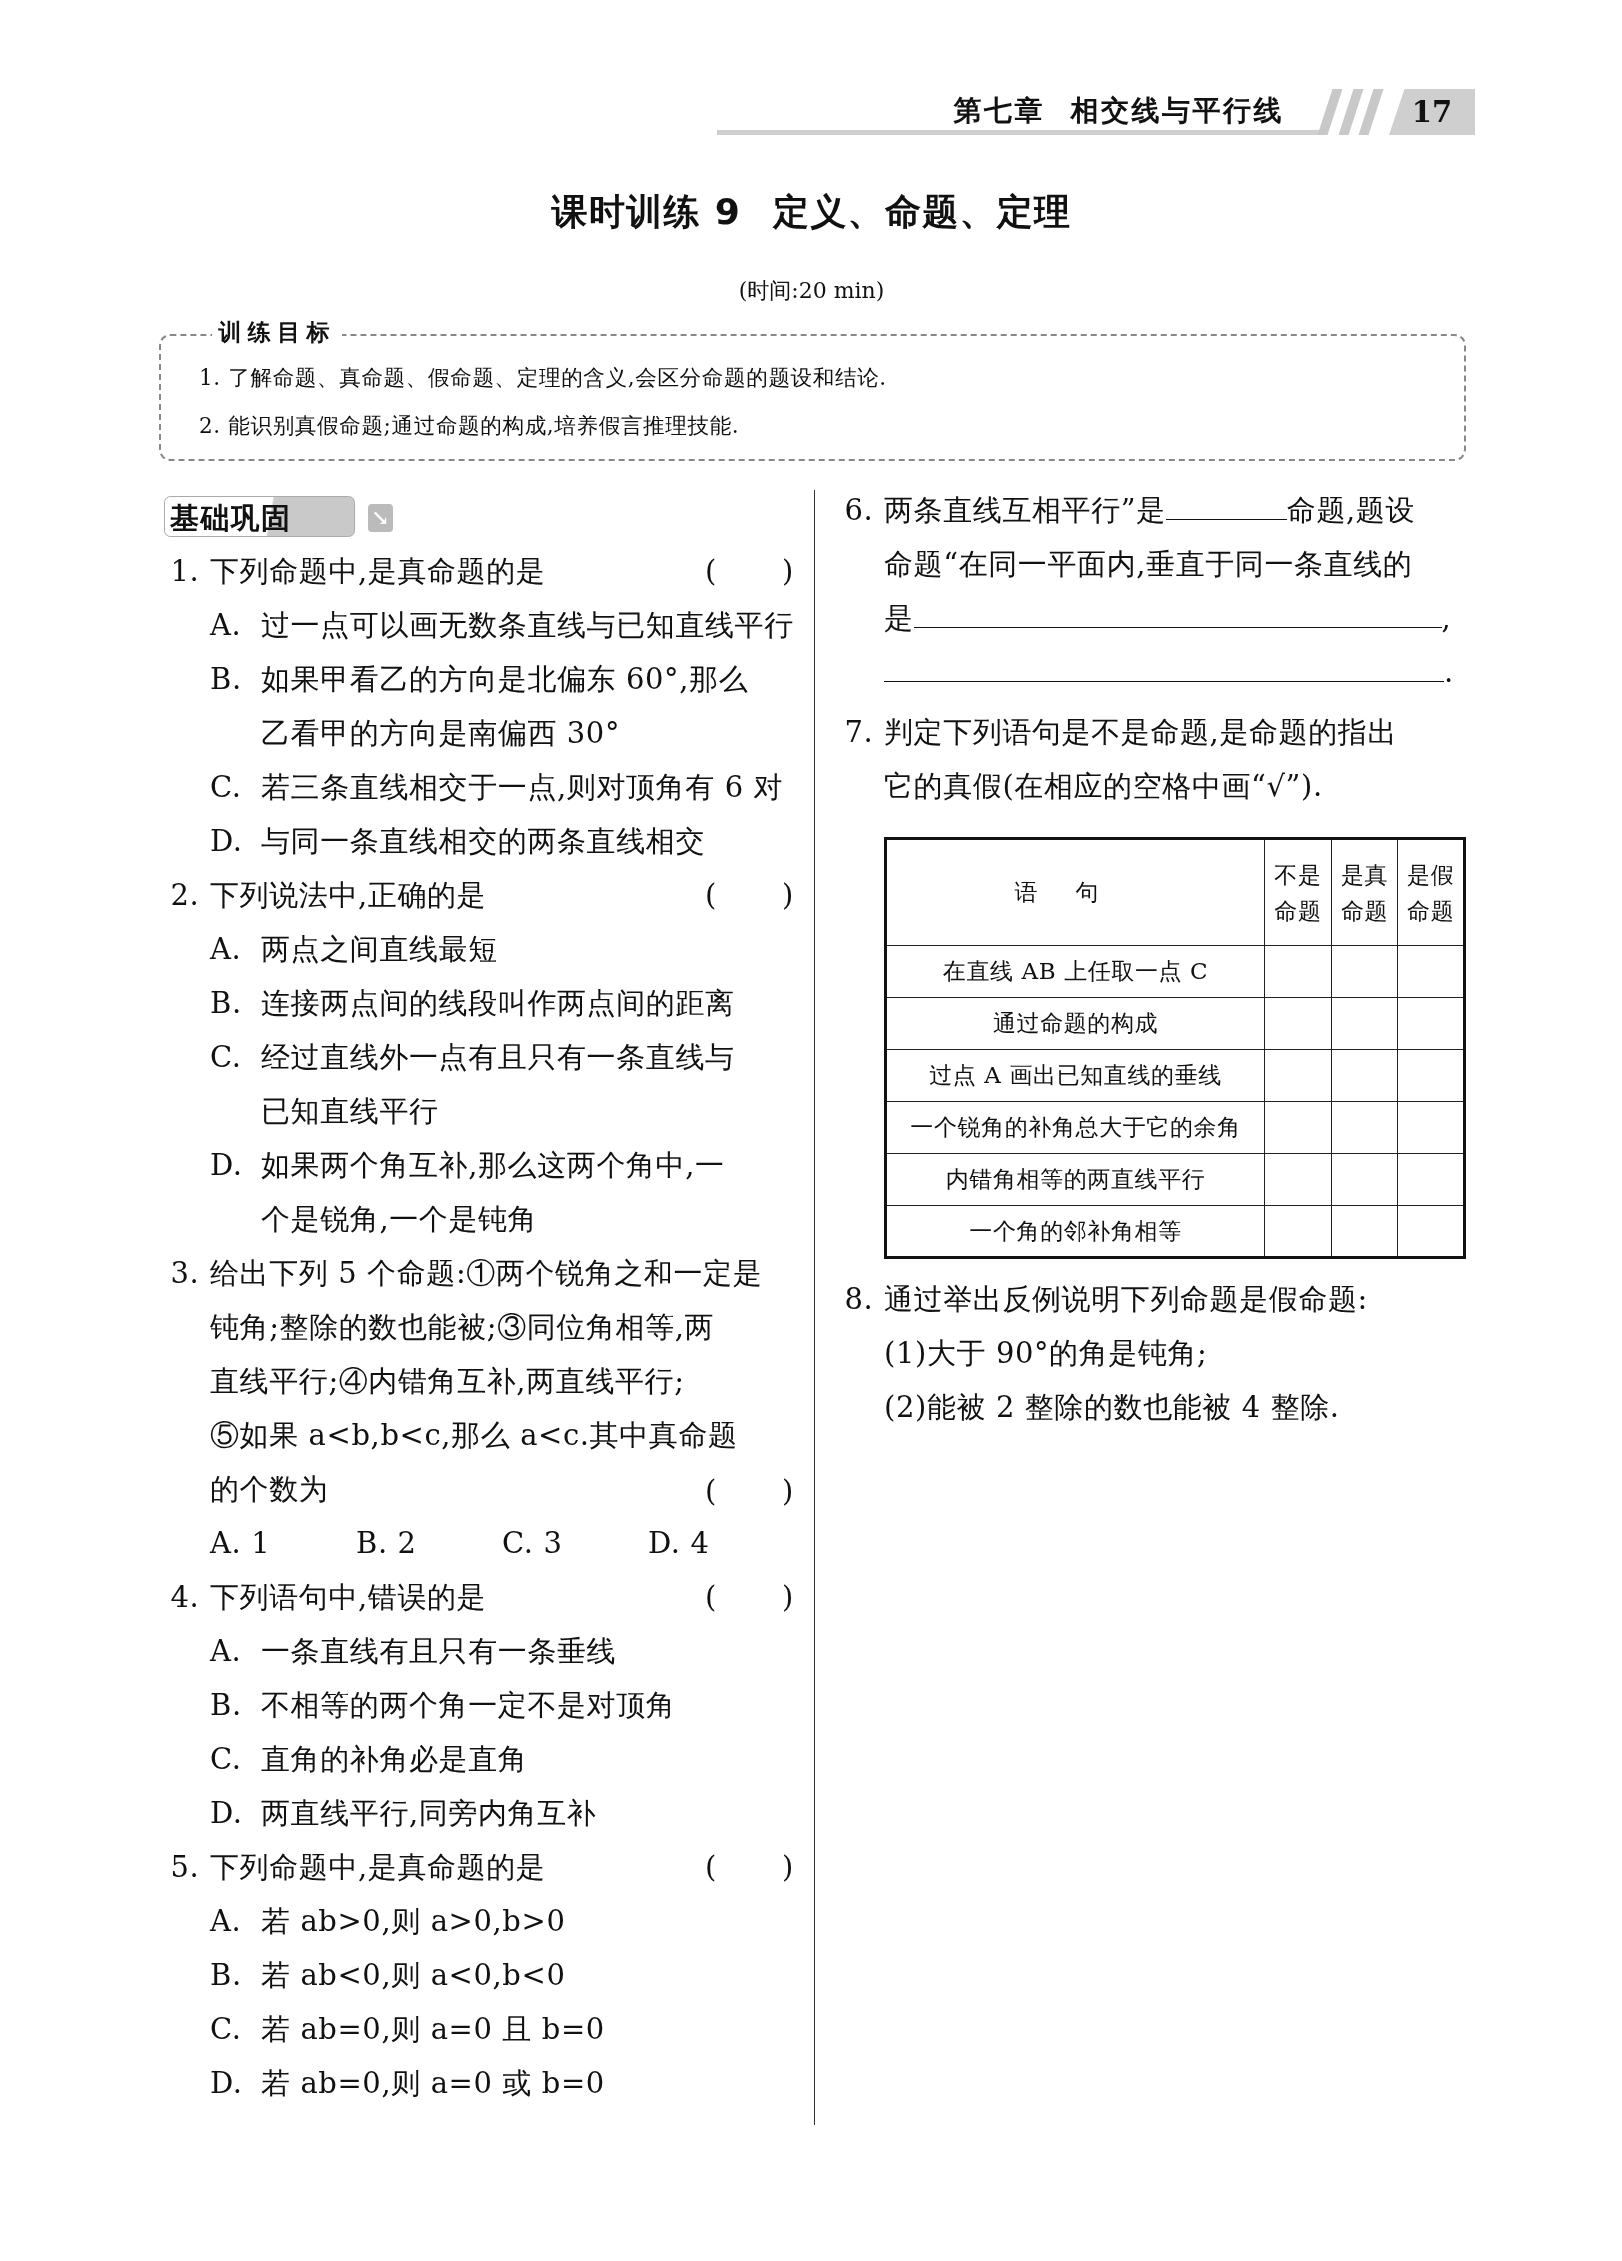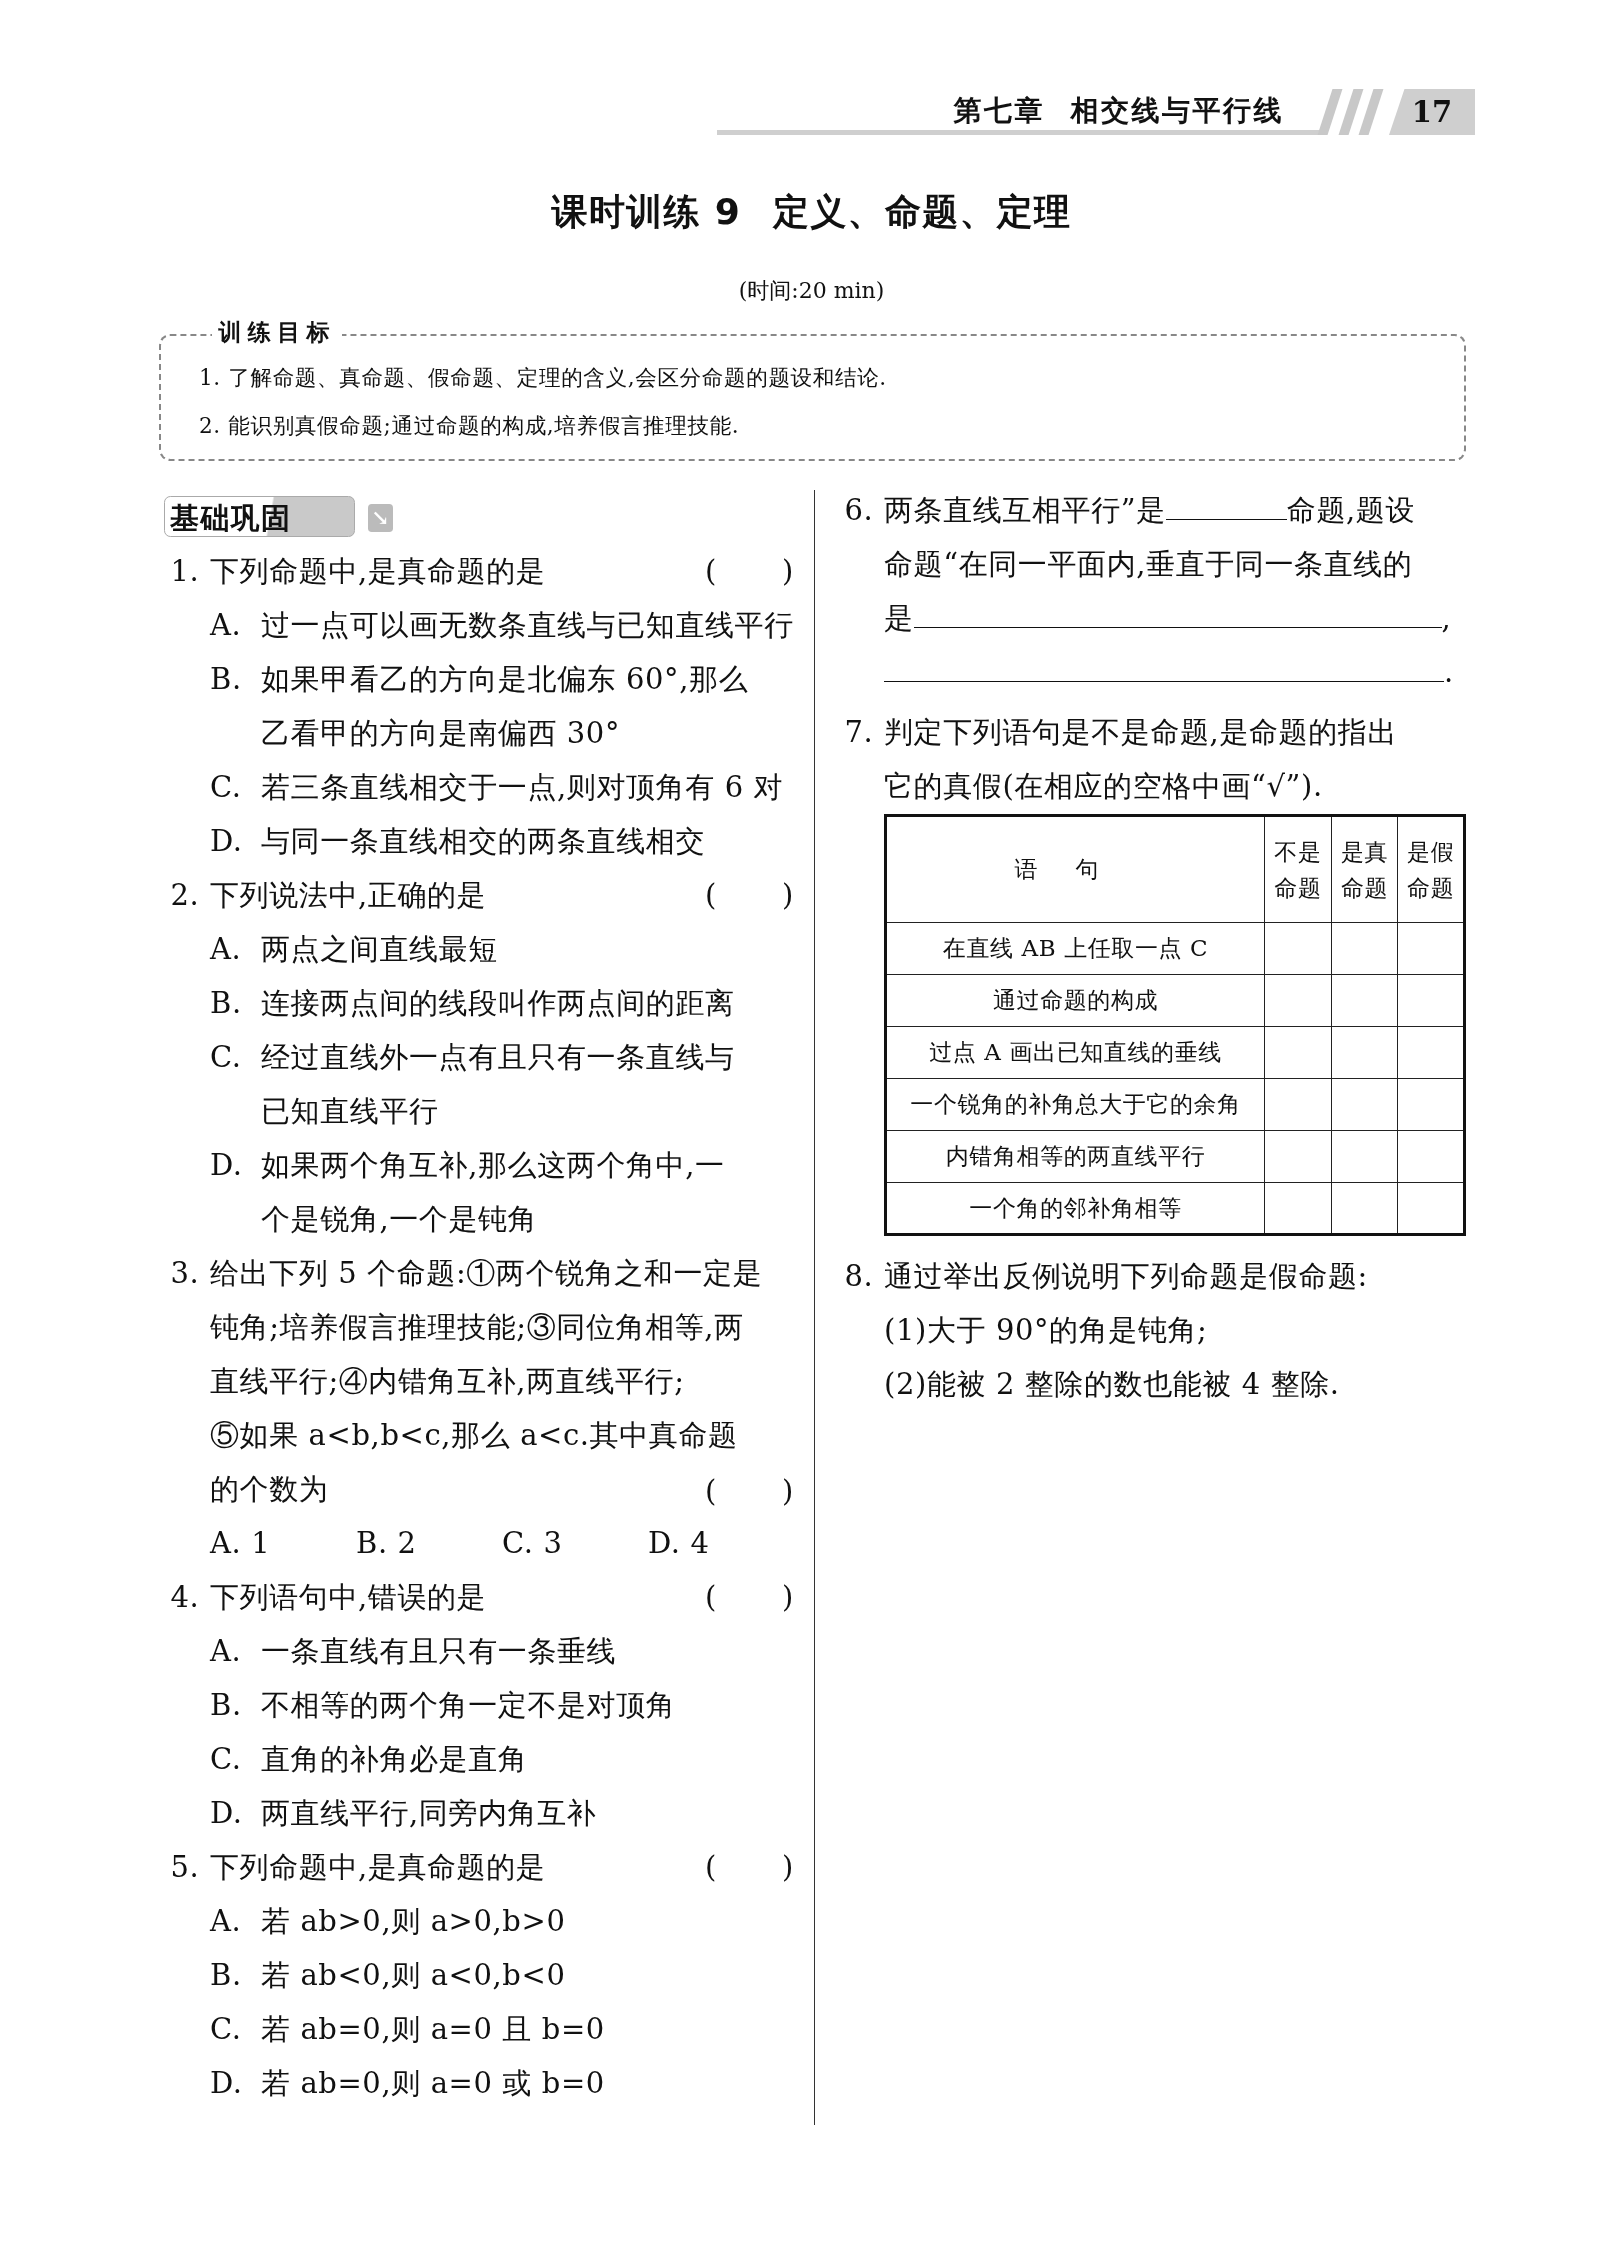--- a/index.html
+++ b/index.html
@@ -40,21 +40,21 @@
   .q .stem { padding-left: 46px; }
   .q .paren { position: absolute; right: 0; top: 0; width: 89px; display: flex; justify-content: space-between; }
   .opt { line-height: 54px; padding-left: 46px; }
   .opt .ol { display: inline-block; width: 51px; }
   .opt .cont { padding-left: 51px; display: block; }
   .opt-row { display: flex; padding-left: 46px; line-height: 54px; }
   .opt-row span { width: 149px; }
 
   .blank { display: inline-block; border-bottom: 1.9px solid #111; height: 32px; vertical-align: baseline; }
 
-  table.t7 { margin-left: 46px; margin-top: 1px; border-collapse: collapse; width: 582px; font-size: 23px; padding-left: 20px; }
+  table.t7 { margin-left: 46px; margin-top: 24px; border-collapse: collapse; width: 582px; font-size: 23px; padding-left: 20px; }
   table.t7 td, table.t7 th { border: 1.3px solid #222; text-align: center; font-weight: normal; }
   table.t7 { border: 3.2px solid #111; }
   table.t7 th.h1 { width: 382px; height: 107px; letter-spacing: 38px; }
   table.t7 th.hs { width: 67px; line-height: 36px; }
   table.t7 td { height: 52px; }
 </style>
 </head>
 <body>
 
 <div class="header">
@@ -113,21 +113,21 @@
       </div>
   </div>
   <div class="opt"><span class="ol">A.</span><span>两点之间直线最短</span></div>
   <div class="opt"><span class="ol">B.</span><span>连接两点间的线段叫作两点间的距离</span></div>
   <div class="opt"><span class="ol">C.</span><span>经过直线外一点有且只有一条直线与</span><span class="cont">已知直线平行</span></div>
   <div class="opt"><span class="ol">D.</span><span>如果两个角互补,那么这两个角中,一</span><span class="cont">个是锐角,一个是钝角</span></div>
 
   <div class="q">
     <span class="num">3.</span>
     <div class="stem">给出下列 5 个命题:①两个锐角之和一定是</div>
-    <div class="stem">钝角;培养假言推理技能;③同位角相等,两</div>
+    <div class="stem">钝角;整除的数也能被;③同位角相等,两</div>
     <div class="stem">直线平行;④内错角互补,两直线平行;</div>
     <div class="stem">⑤如果 a&lt;b,b&lt;c,那么 a&lt;c.其中真命题</div>
     <div class="stem">的个数为</div>
     <div class="paren" style="top:218px">
         <span>(</span>
         <span>)</span>
       </div>
   </div>
   <div class="opt-row">
     <span><span>A.</span> <span>1</span></span>

